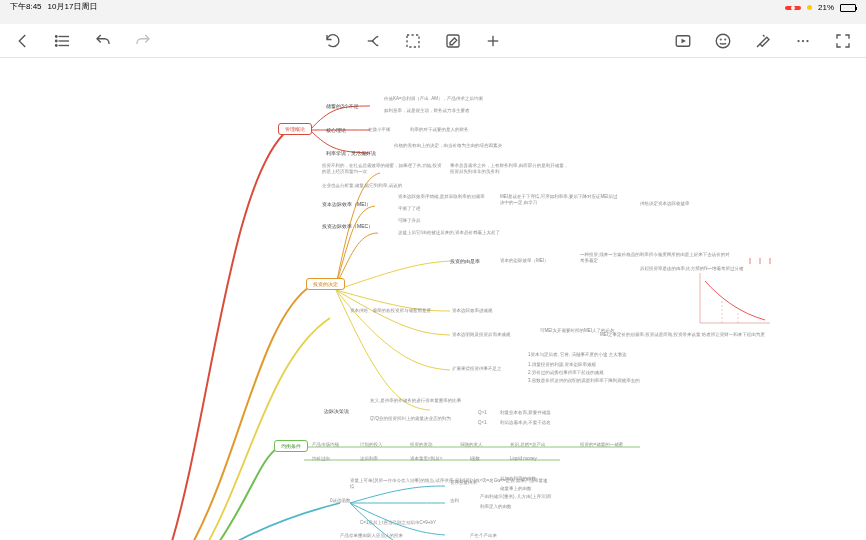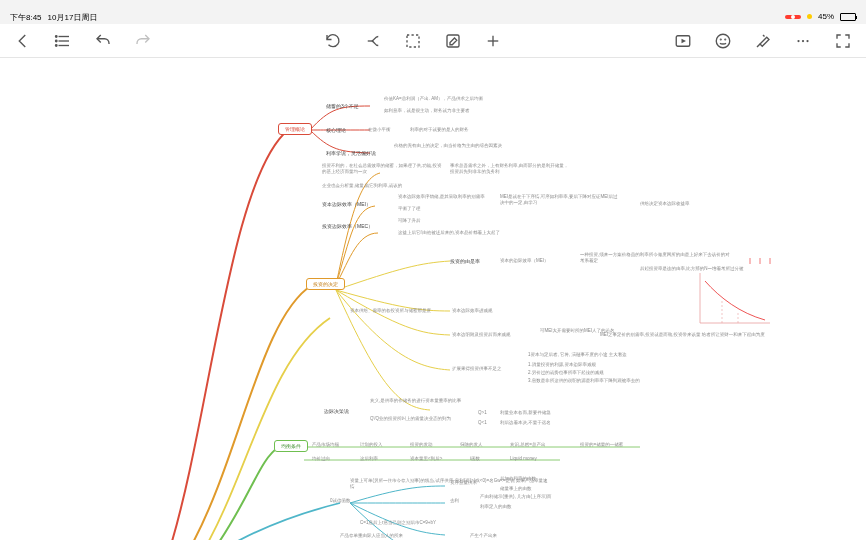--- a/index.html
+++ b/index.html
@@ -1,18 +1,18 @@
 <!DOCTYPE html>
 <html><head>
 <meta charset="utf-8">
 <style>
   * { margin: 0; padding: 0; box-sizing: border-box; }
   html, body { width: 866px; height: 540px; overflow: hidden; font-family: -apple-system, "Helvetica Neue", Arial, sans-serif; background: #f3f3f3; }
   
-  .statusbar { height: 14px; background: #f3f3f3; display: flex; align-items: flex-start; padding: 12px 10px; font-size: 8px; color: #000; justify-content: space-between; }
+  .statusbar { height: 14px; background: #f3f3f3; display: flex; align-items: flex-end; padding: 12px 10px; font-size: 8px; color: #000; justify-content: space-between; }
   .statusbar .left, .statusbar .right { display: flex; align-items: center; gap: 6px; }
   .rec-pill { background: #ff3b30; color: #fff; border-radius: 6px; padding: 0 6px; display: inline-flex; align-items: center; gap: 3px; font-size: 7px; }
   .rec-pill .dot { width: 4px; height: 4px; border-radius: 50%; background: #fff; }
   .ydot { width: 5px; height: 5px; border-radius: 50%; background: #ffcc00; display: inline-block; }
   .battery { width: 16px; height: 8px; border: 1px solid #000; border-radius: 1px; position: relative; }
   .battery::after { content: ""; position: absolute; right: -2px; top: 2px; width: 1px; height: 3px; background: #000; }
   .battery .fill { background: #000; height: 100%; width: 45%; }
   
   .toolbar { height: 34px; background: #fff; border-bottom: 1px solid #e5e5e5; display: flex; align-items: center; padding: 0 14px; gap: 22px; }
   .toolbar .group { display: flex; align-items: center; gap: 22px; }
@@ -36,21 +36,21 @@
 <div class="statusbar">
   <div class="left">
     <span>下午8:45</span>
     <span>10月17日周日</span>
   </div>
   <div class="right">
     <span class="rec-pill">
         <span class="dot"></span>
       </span>
     <span class="ydot"></span>
-    <span>45%</span>
+    <span>21%</span>
     <span class="battery"><span class="fill"></span></span>
   </div>
 </div>
 
 <div class="toolbar">
   <div class="group">
     <span class="ticon-btn">
       <svg class="ticon" viewBox="0 0 24 24">
           <polyline points="15 4 7 12 15 20"></polyline>
         </svg>

